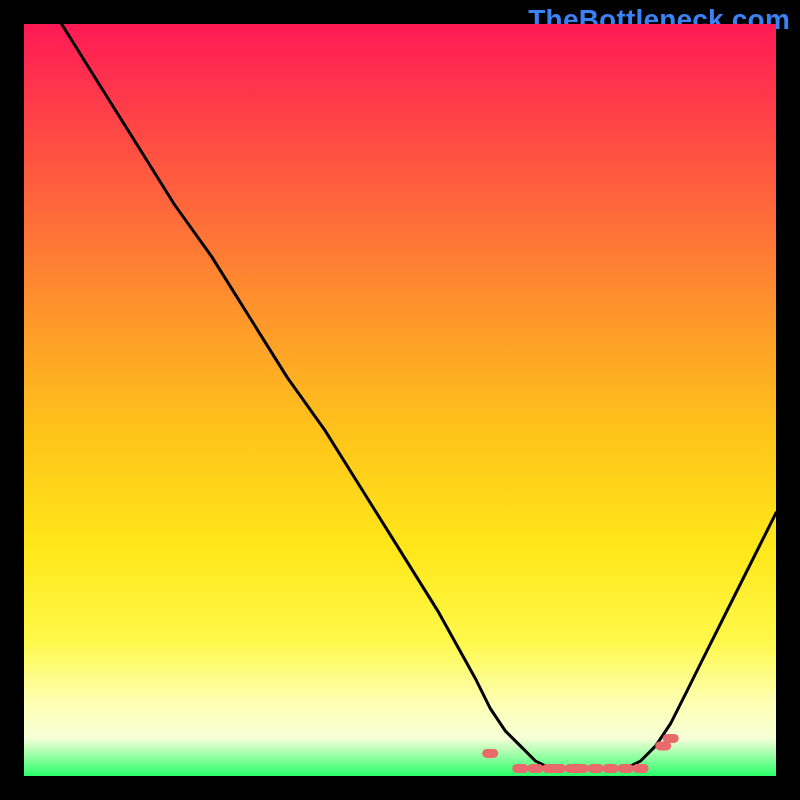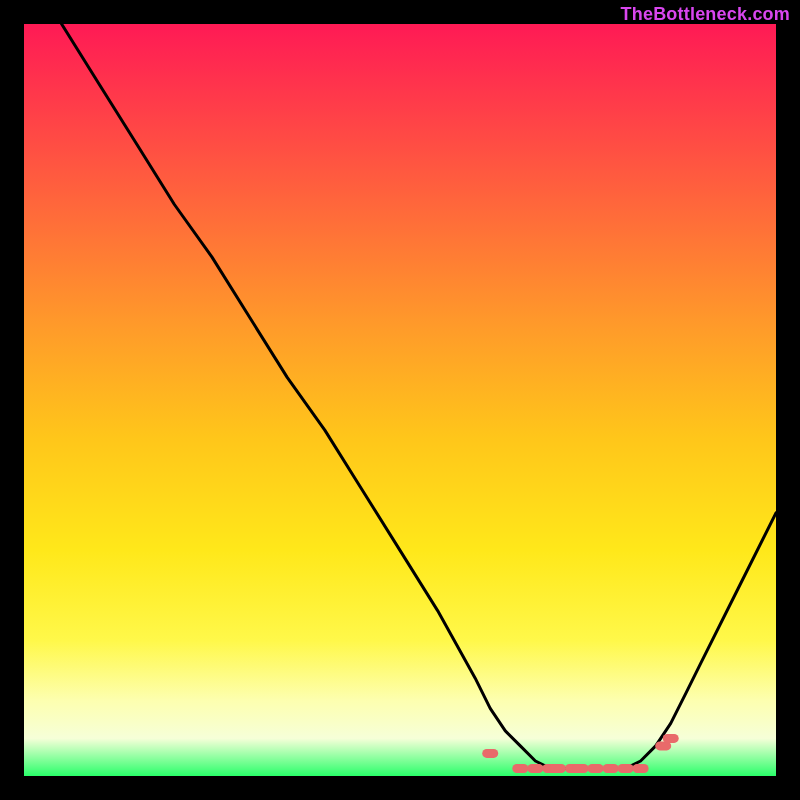--- a/index.html
+++ b/index.html
@@ -26,23 +26,23 @@
       #fff84a 82%,
       #fdffb0 90%,
       #f6ffd8 95%,
       #2aff6a 100%);
   }
   .watermark {
     position: absolute;
     top: 4px;
     right: 10px;
     font-family: Arial, Helvetica, sans-serif;
-    font-size: 18px;
+    font-size: 28px;
     font-weight: 700;
-    color: #d946ef;
+    color: #3b82f6;
     letter-spacing: 0.2px;
   }
   svg.curve {
     position: absolute;
     left: 0; top: 0;
     width: 100%; height: 100%;
     pointer-events: none;
   }
 </style>
 </head>

